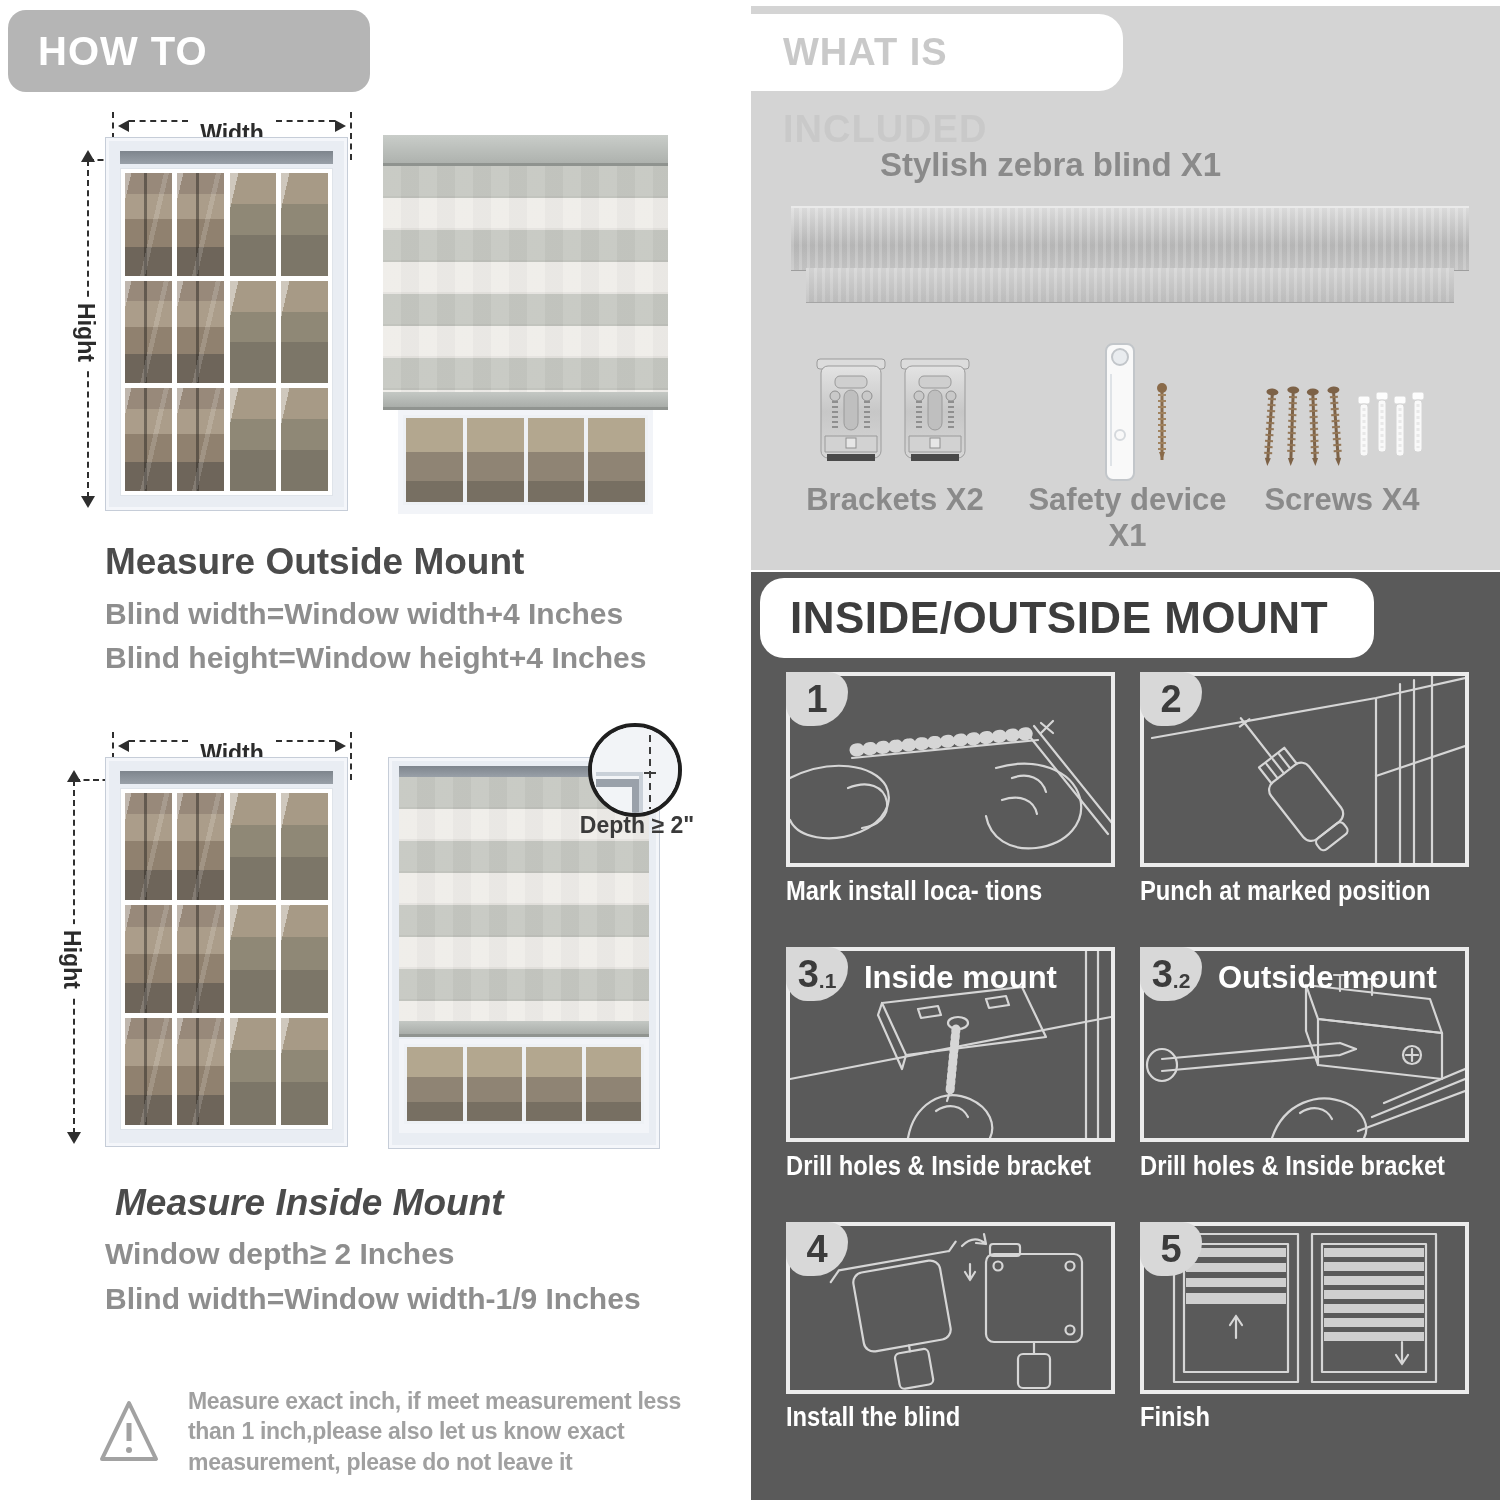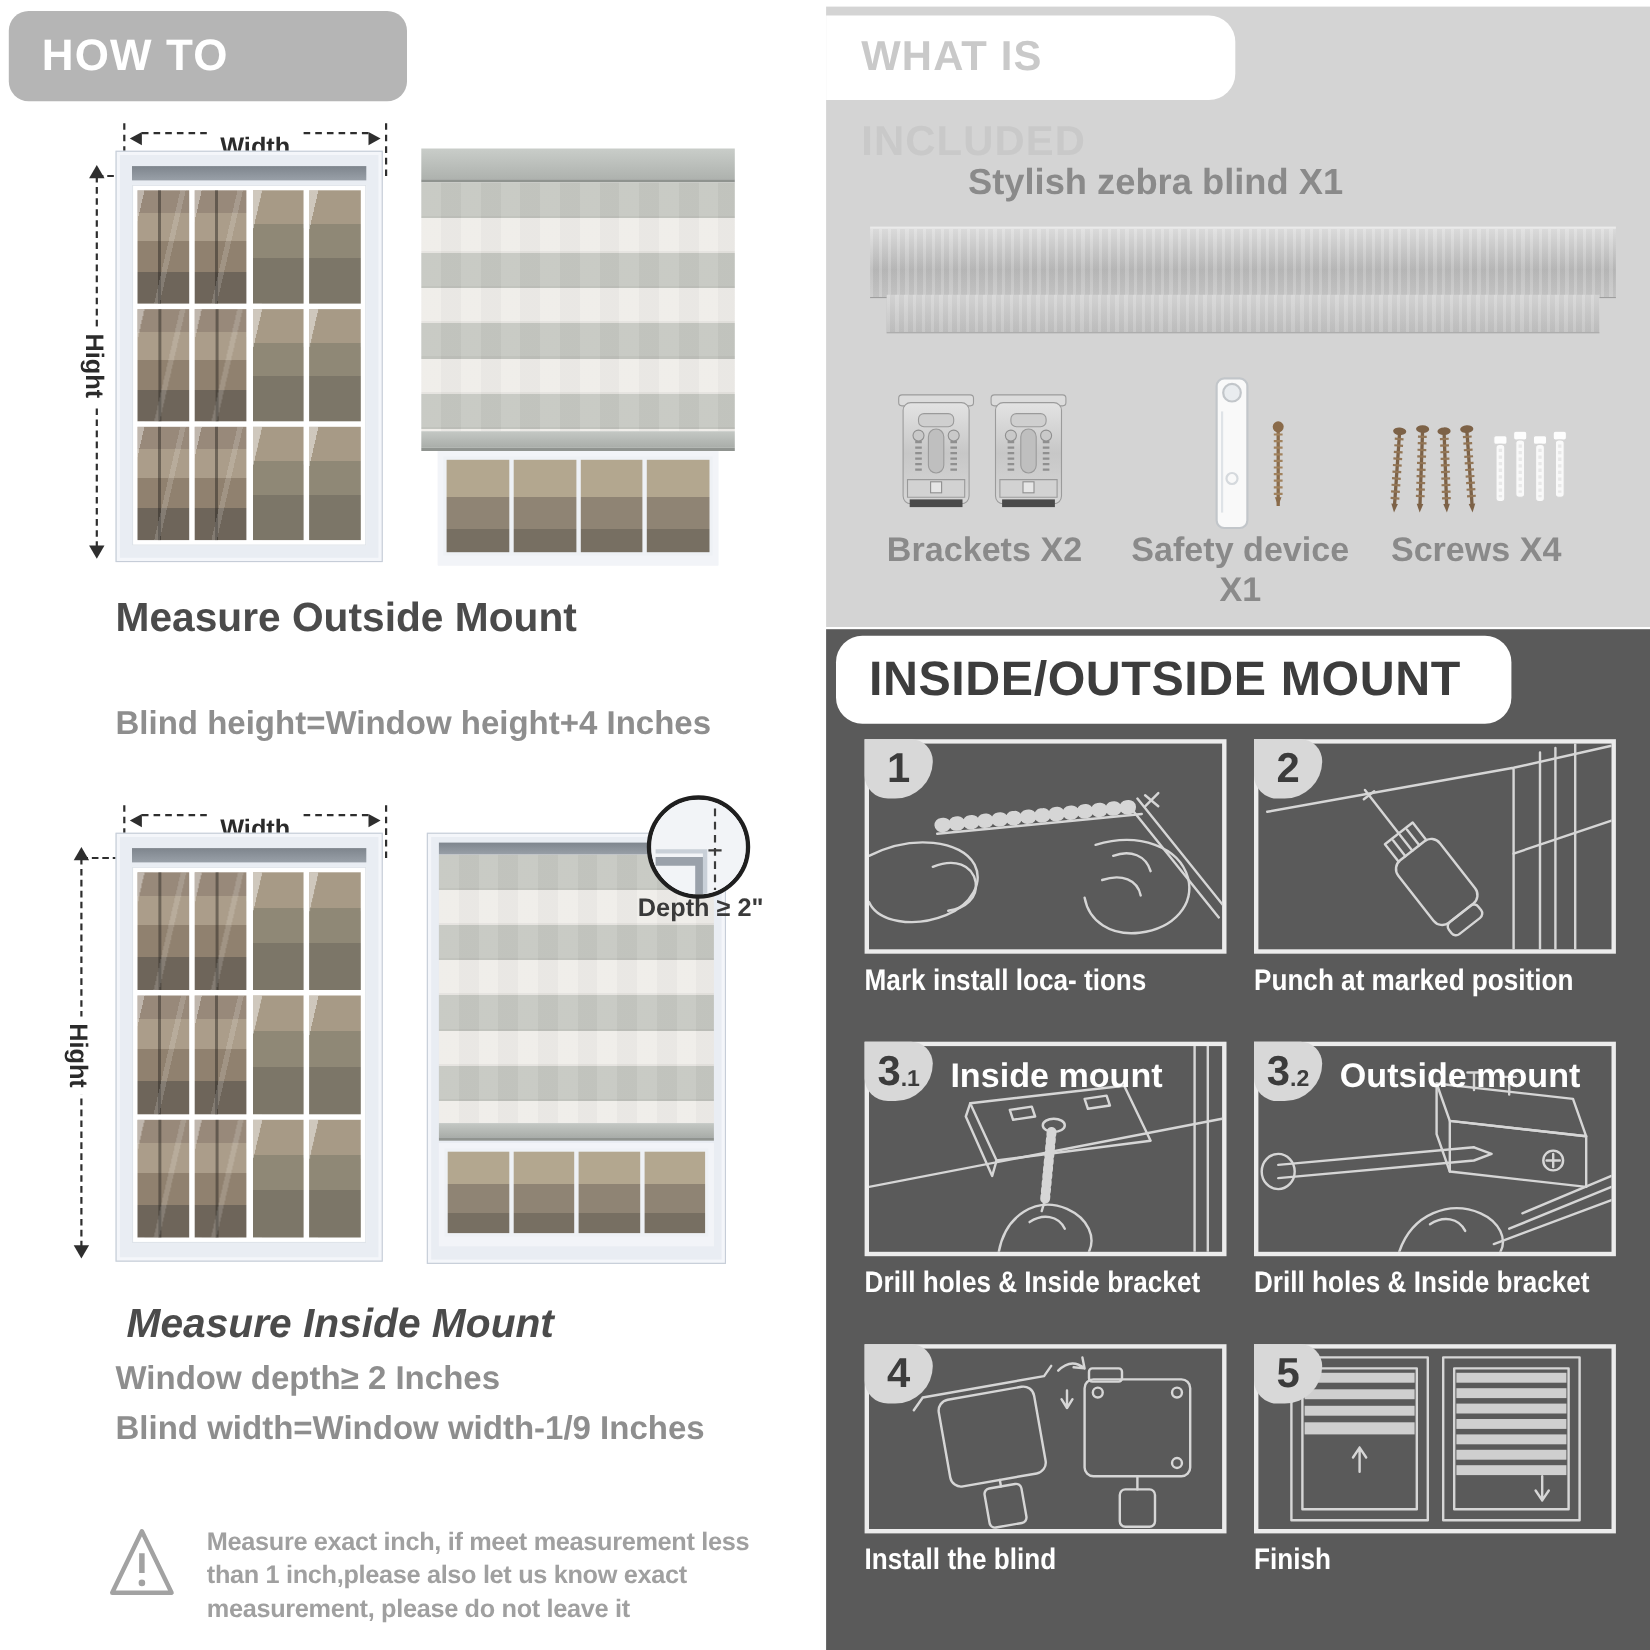--- a/index.html
+++ b/index.html
@@ -150,20 +150,21 @@
     <div class="rail"></div>
     <div class="uwin" style="margin:0 15px;height:104px;">
       <div class="upane"></div>
         <div class="upane"></div>
         <div class="upane"></div>
         <div class="upane"></div>
     </div>
   </div>
 
   <div class="abs h-dark" style="left:105px;top:541px;">Measure Outside Mount</div>
+  <div class="abs h-gray" style="left:105px;top:597px;">Blind width=Window width+4 Inches</div>
   <div class="abs h-gray" style="left:105px;top:641px;">Blind height=Window height+4 Inches</div>
 
   <div class="abs warrow" style="left:112px;top:732px;width:240px;">
     <div class="endline" style="left:0;"></div>
     <div class="endline" style="right:0;"></div>
     <div class="row">
       <span class="ah l"></span>
       <span class="dash"></span>
       <span class="lbl">Width</span>
       <span class="dash"></span>
@@ -221,21 +222,21 @@
       <line x1="58" y1="8" x2="58" y2="82" stroke="#3c3c3c" stroke-width="2" stroke-dasharray="7 5"></line>
       <path d="M52,46 h12" stroke="#3c3c3c" stroke-width="2"></path>
     </svg>
   </div>
   <div class="abs depth-lbl" style="left:575px;top:812px;width:124px;">Depth ≥ 2"</div>
 
   <div class="abs h-dark" style="left:115px;top:1182px;font-style:italic;">Measure Inside Mount</div>
   <div class="abs h-gray" style="left:105px;top:1237px;">Window depth≥ 2 Inches</div>
   <div class="abs h-gray" style="left:105px;top:1282px;">Blind width=Window width-1/9 Inches</div>
 
-  <div class="abs warning" style="left:98px;top:1386px;">
+  <div class="abs warning" style="left:98px;top:1386px;align-items:center;">
     <svg width="62" height="70" viewBox="0 0 62 70">
       <path d="M31,6 L58,62 L4,62 Z" stroke="#a2a2a2" stroke-width="4" fill="none" stroke-linejoin="round"></path>
       <line x1="31" y1="26" x2="31" y2="44" stroke="#a2a2a2" stroke-width="5"></line>
       <circle cx="31" cy="53" r="3" fill="#a2a2a2"></circle>
     </svg>
     <div class="txt">Measure exact inch, if meet measurement less than 1 inch,please also let us know exact measurement, please do not leave it</div>
   </div>
 
   <div class="abs panel-light"></div>
   <div class="abs badge-included">WHAT IS INCLUDED</div>

